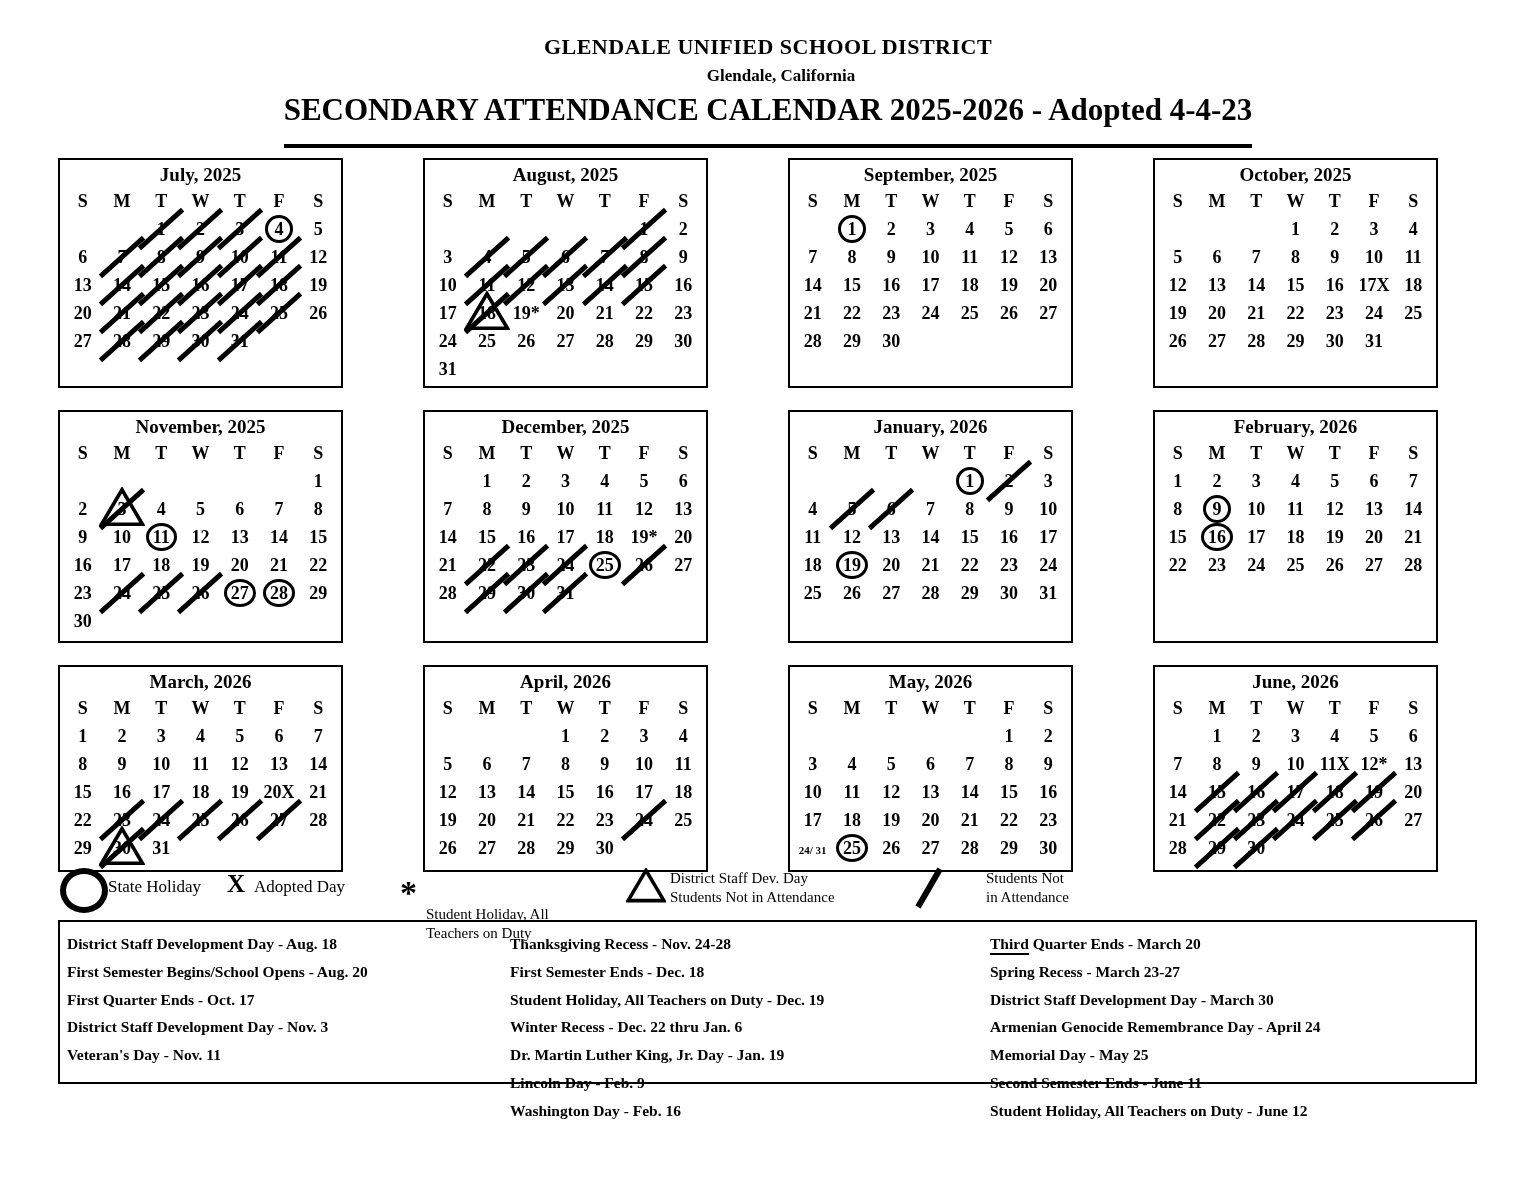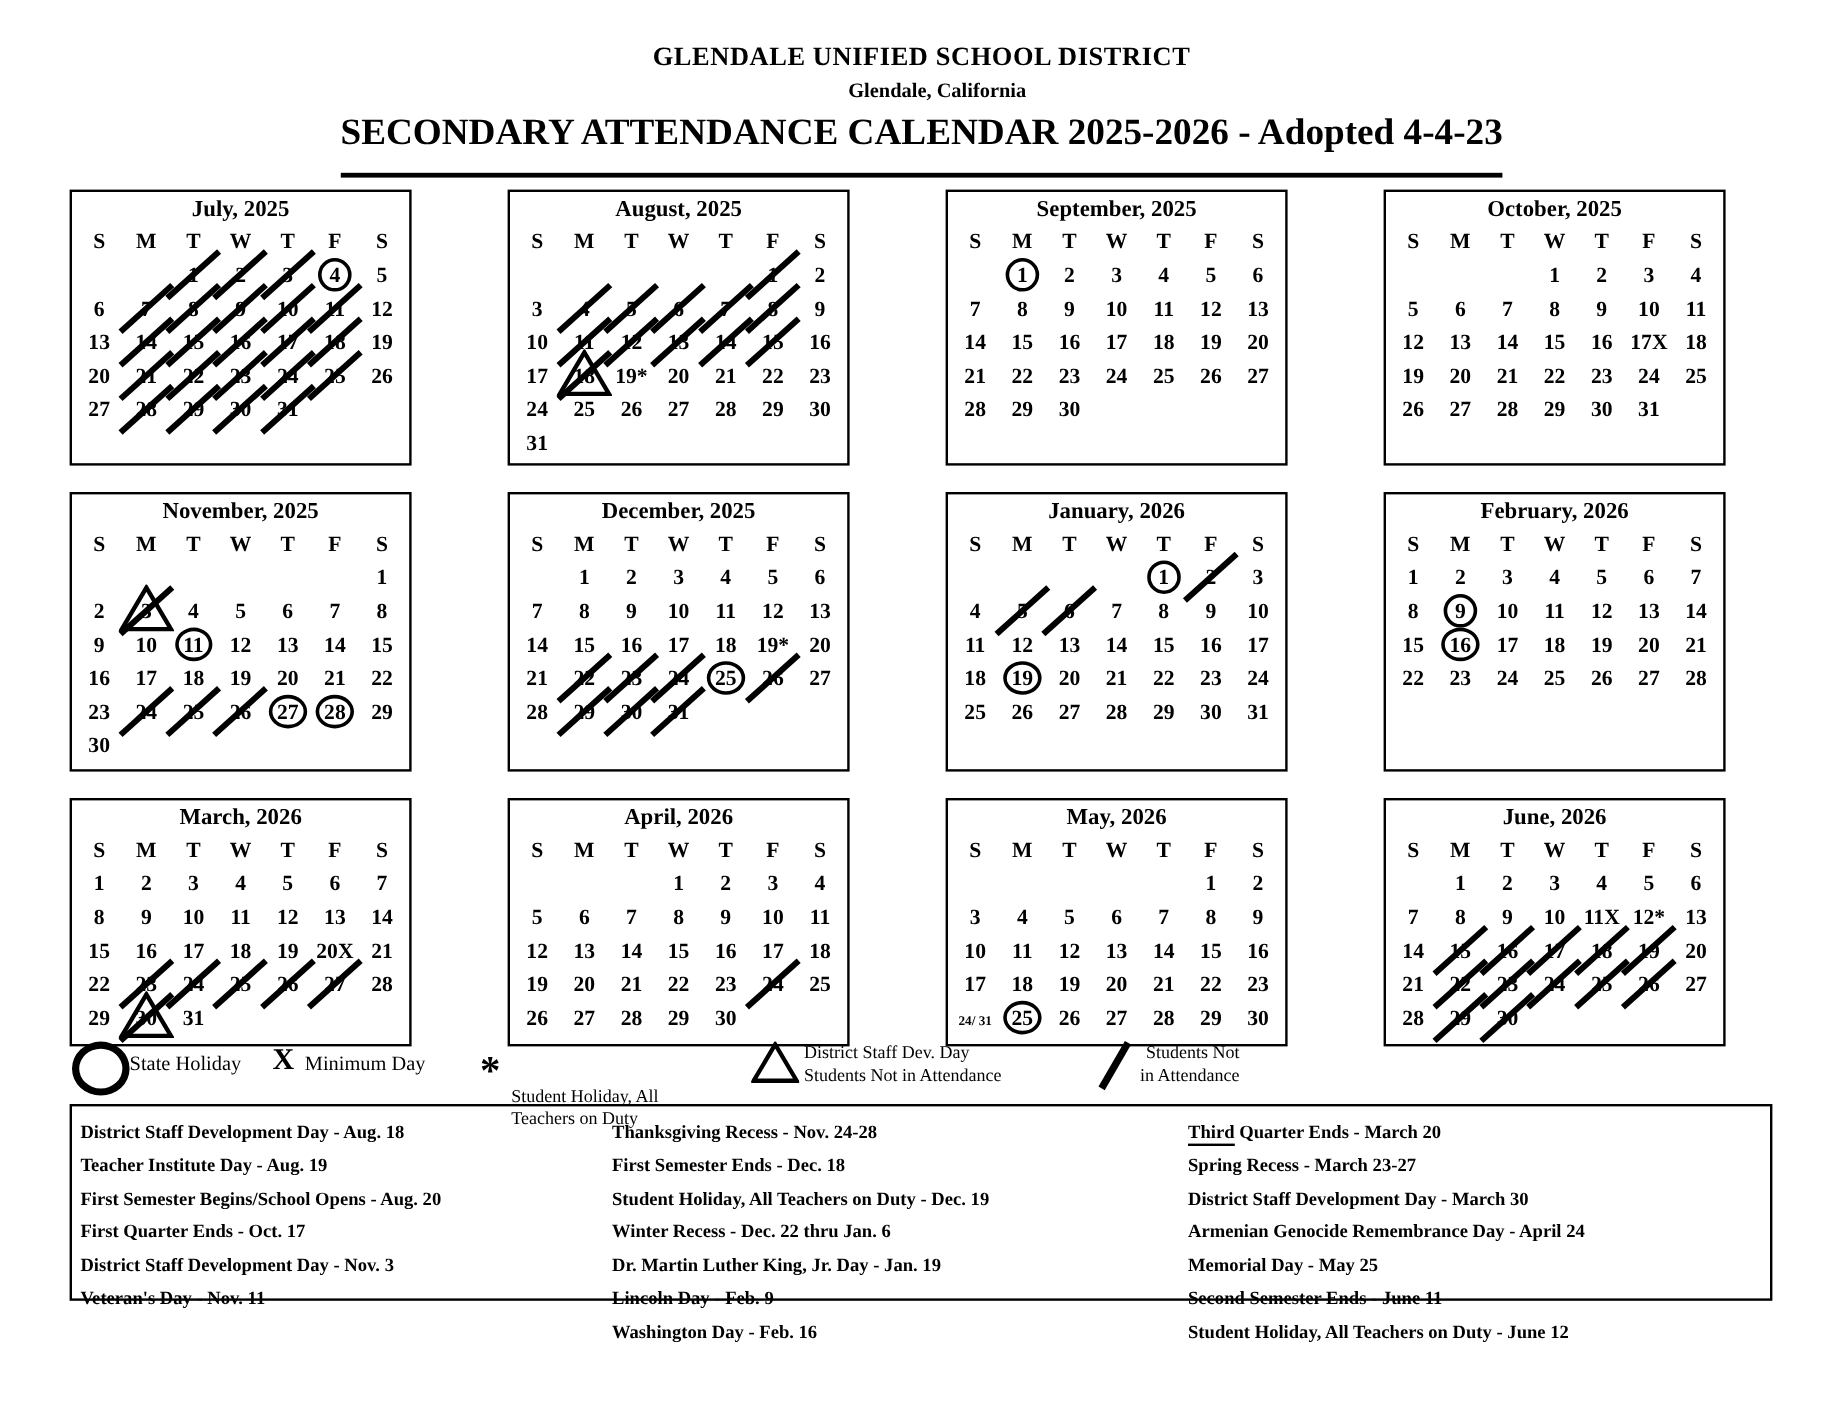--- a/index.html
+++ b/index.html
@@ -39,21 +39,21 @@
   .lg-circle { left:2px; top:2px; width:36px; height:33px; border:6px solid #000; border-radius:50%; }
   .lg-label1 { left:50px; top:11px; }
   .lg-x { left:169px; top:4px; font-size:25px; font-weight:bold; }
   .lg-label2 { left:196px; top:11px; }
   .lg-star { left:342px; top:12px; font-size:34px; font-weight:bold; line-height:30px; }
   .lg-2line { font-size:15px; line-height:19px; }
   .lg-label3 { left:368px; top:3px;margin-top:36px; }
   .lg-tri { left:568px; top:2px; }
   .lg-label4 { left:612px; top:3px; }
   .lg-slashicon { left:855px; top:0px; }
-  .lg-label5 { left:892px; top:3px;text-align:right; }
+  .lg-label5 { left:928px; top:3px; }
   .lg-total { left:1042px; top:8px; font-size:21px; font-weight:bold; }
 
   
   .notes { position:absolute; left:58px; top:920px; width:1419px; height:164px;
            border:2px solid #000; box-sizing:border-box; }
   .notes-col { position:absolute; top:8px; font-size:15.5px; font-weight:bold; }
   .notes-col-1 { left:7px; }
   .notes-col-2 { left:450px; }
   .notes-col-3 { left:930px; }
   .note-line { height:27.8px; line-height:27.8px; white-space:nowrap; }
@@ -613,21 +613,21 @@
           <div class="cell day"><span class="num">29</span><span class="slash-mark"></span></div>
           <div class="cell day"><span class="num">30</span><span class="slash-mark"></span></div>
         </div>
       </div>
     </div>
 
   <div class="legend">
     <div class="lg-item lg-circle"></div>
     <div class="lg-item lg-label1">State Holiday</div>
     <div class="lg-item lg-x">X</div>
-    <div class="lg-item lg-label2">Minimum Day</div>
+    <div class="lg-item lg-label2">Adopted Day</div>
     <div class="lg-item lg-star">*</div>
     <div class="lg-item lg-2line lg-label3">
       <div>Student Holiday, All</div>
       <div>Teachers on Duty</div>
     </div>
     <div class="lg-item lg-tri">
       <svg width="40" height="35" viewBox="0 0 100 88">
           <polygon points="50,6 5,82 95,82" fill="none" stroke="#000" stroke-width="9"></polygon>
         </svg>
     </div>
@@ -642,21 +642,20 @@
     </div>
     <div class="lg-item lg-2line lg-label5">
       <div>Students Not</div>
       <div>in Attendance</div>
     </div>
   </div>
 
   <div class="notes">
     <div class="notes-col notes-col-1">
         <div class="note-line">District Staff Development Day - Aug. 18</div>
-        <div class="note-line">Teacher Institute Day - Aug. 19</div>
         <div class="note-line">First Semester Begins/School Opens - Aug. 20</div>
         <div class="note-line">First Quarter Ends - Oct. 17</div>
         <div class="note-line">District Staff Development Day - Nov. 3</div>
         <div class="note-line">Veteran's Day - Nov. 11</div>
       </div>
     <div class="notes-col notes-col-2">
         <div class="note-line">Thanksgiving Recess - Nov. 24-28</div>
         <div class="note-line">First Semester Ends - Dec. 18</div>
         <div class="note-line">Student Holiday, All Teachers on Duty - Dec. 19</div>
         <div class="note-line">Winter Recess - Dec. 22 thru Jan. 6</div>

